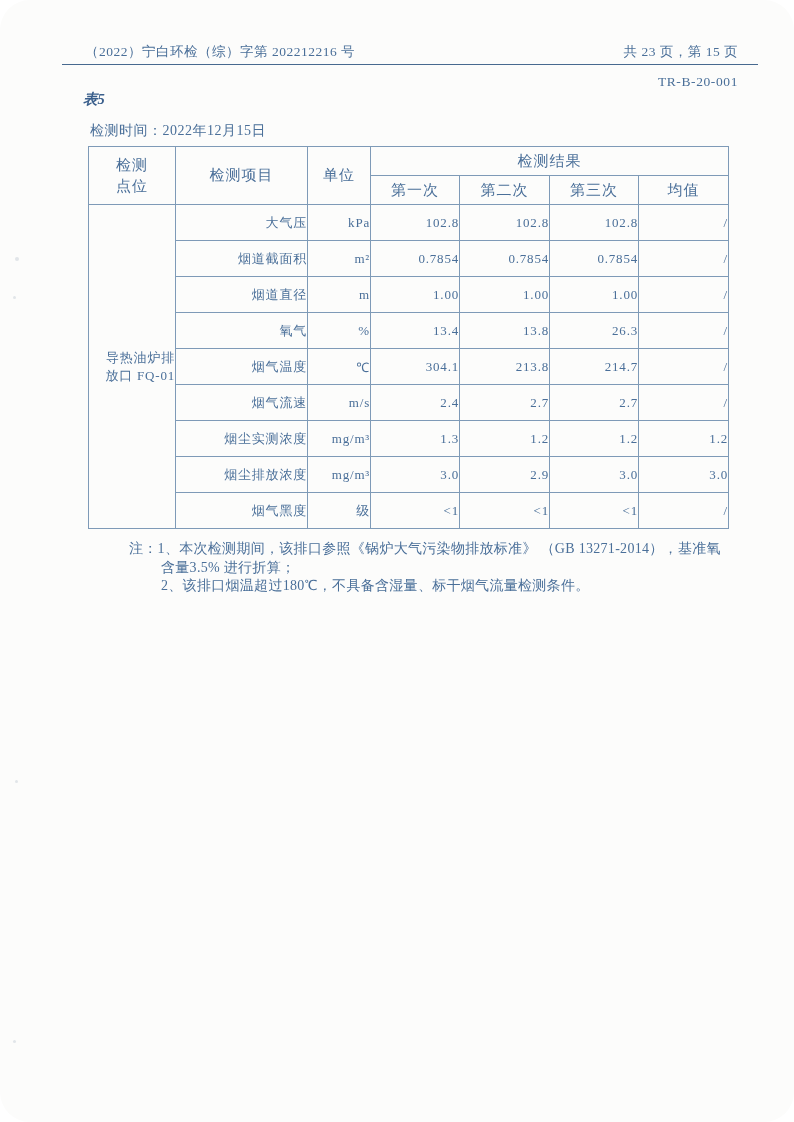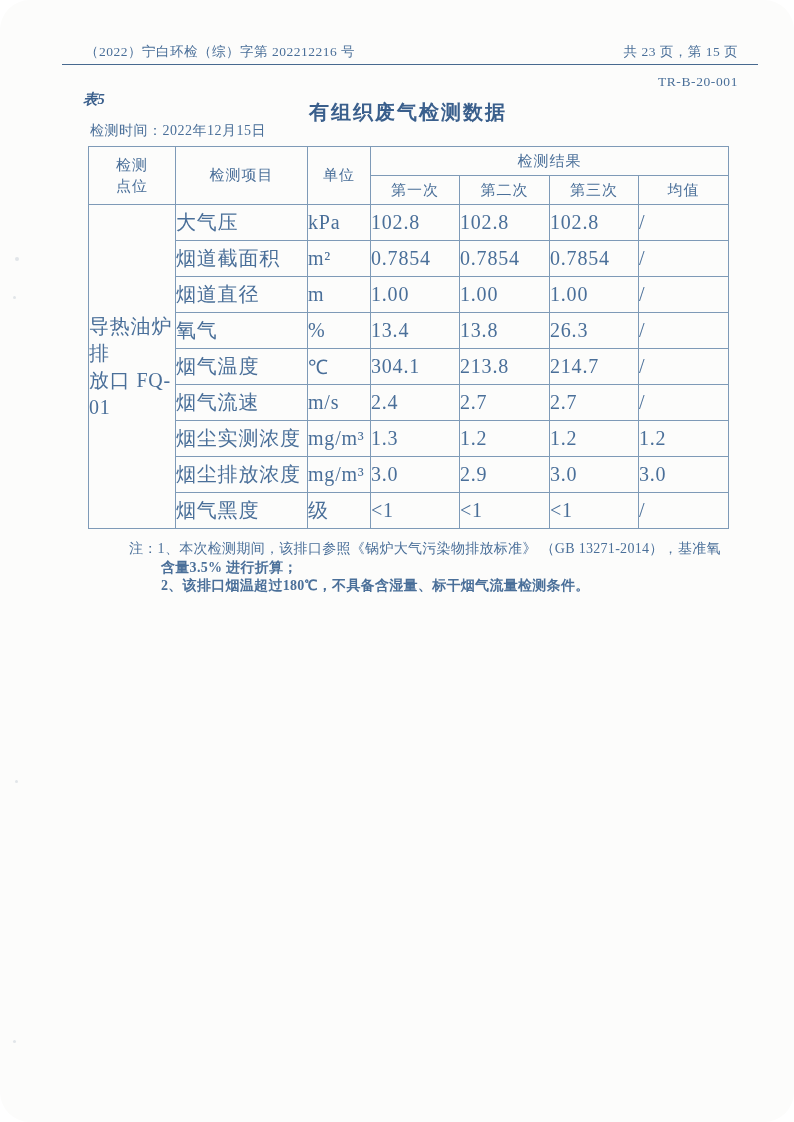--- a/index.html
+++ b/index.html
@@ -94,23 +94,23 @@
     text-align: center;
     vertical-align: middle;
     letter-spacing: 1px;
   }
   th.two-line {
     white-space: pre-line;
     line-height: 1.35;
   }
   table.detect td {
     height: 35px;
-    text-align: left;
+    text-align: right;
     vertical-align: middle;
-    font-size: 20px;
+    font-size: 13px;
     letter-spacing: 0.8px;
   }
   td.point-cell {
     vertical-align: top;
     text-align: left;
     padding: 6px 0 0 5px;
     white-space: pre-line;
     line-height: 1.35;
     letter-spacing: 0;
     font-size: 14.5px;
@@ -122,21 +122,21 @@
   .notes {
     position: absolute;
     top: 540px;
     left: 85px;
     font-size: 14px;
     line-height: 18.5px;
     letter-spacing: 0.3px;
     margin-left: 44px;
   }
   .notes div { white-space: nowrap; }
-  .notes .indent { margin-left: 32px; font-weight: bold; }
+  .notes .indent { margin-left: 32px; }
   
   .speck {
     position: absolute;
     background: rgba(130, 150, 170, 0.22);
     border-radius: 50%;
   }
   .s1 { left: 15px; top: 257px; width: 4px; height: 4px; }
   .s2 { left: 13px; top: 296px; width: 3px; height: 3px; }
   .s3 { left: 15px; top: 780px; width: 3px; height: 3px; }
   .s4 { left: 13px; top: 1040px; width: 3px; height: 3px; }
@@ -147,21 +147,20 @@
 <div class="page">
 
   <div class="doc-header">
     <span>（2022）宁白环检（综）字第 202212216 号</span>
     <span>共 23 页，第 15 页</span>
   </div>
   <div class="header-rule"></div>
   <div class="form-code">TR-B-20-001</div>
 
   <div class="table-label">表5</div>
-  <div class="doc-title">有组织废气检测数据</div>
   <div class="test-time">
     <span>检测时间：</span><span>2022年12月15日</span>
   </div>
 
   <table class="detect">
     <colgroup>
       <col style="width:87px">
       <col style="width:132px">
       <col style="width:63px">
       <col style="width:89px">

